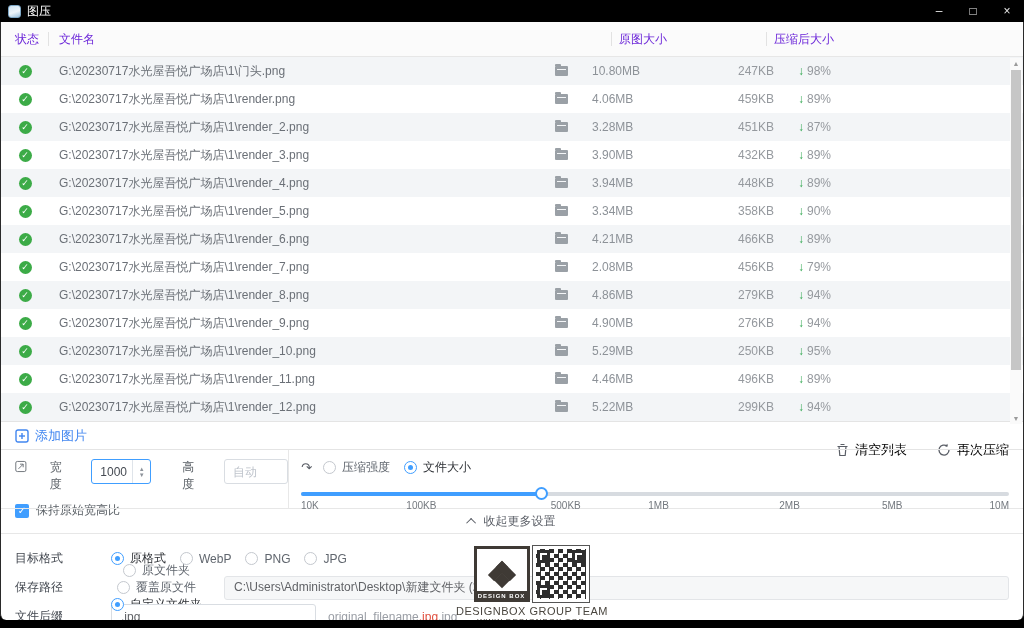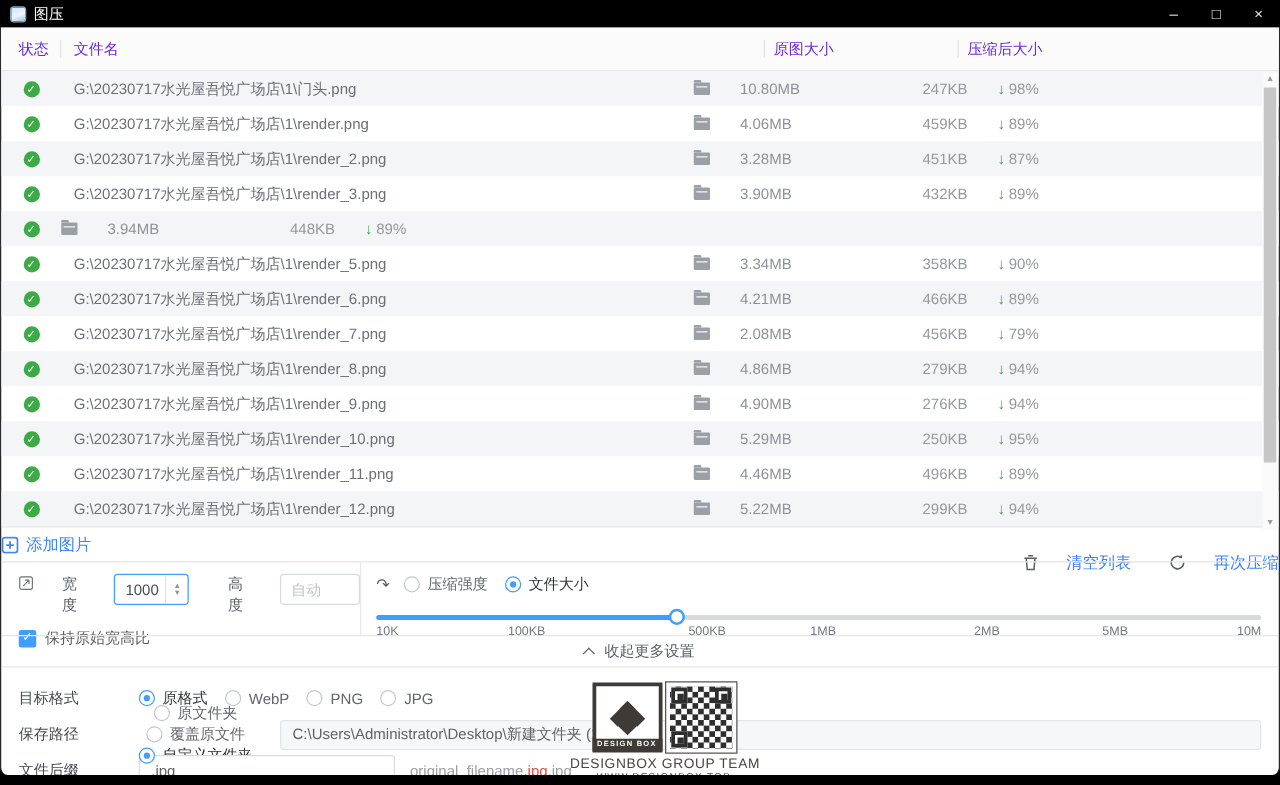--- a/index.html
+++ b/index.html
@@ -39,24 +39,24 @@
   .col-pct { flex:1; color:#95999e; display:flex; align-items:center; }
   .arrow-down { color:#33a852; font-weight:bold; margin-right:3px; font-size:12px; }
 
   
   .scrollbar { position:absolute; top:1px; right:1px; width:12px; height:366px; background:#fafafa; }
   .sb-arrow { position:absolute; left:0; width:12px; height:11px; color:#9b9b9b; font-size:7px; text-align:center; line-height:11px; }
   .sb-up { top:0; } .sb-down { bottom:0; }
   .sb-thumb { position:absolute; left:1px; top:12px; width:10px; height:300px; background:#c6c6c6; }
 
   
-  .toolbar { height:28px; border-top:1px solid #e4e4e4; display:flex; align-items:center; padding:0 0; flex:0 0 auto; }
+  .toolbar { height:28px; border-top:1px solid #e4e4e4; display:flex; align-items:center; padding:0 14px; flex:0 0 auto; }
   .add-link { display:flex; align-items:center; gap:6px; color:#4186f0; font-size:13px; }
   .tool-right { margin-left:auto; display:flex; align-items:center; gap:30px; }
-  .tool-item { display:flex; align-items:center; gap:22px; color:#3b82f6; font-size:13px;margin-top:28px; }
+  .tool-item { display:flex; align-items:center; gap:6px; color:#000000; font-size:13px;margin-top:28px; }
   svg.ic { display:block; }
 
   
   .settings { height:59px; border-top:1px solid #e4e4e4; display:flex; flex:0 0 auto; }
   .set-left { width:288px; padding:9px 0 0 14px; border-right:1px solid #e8e8e8; }
   .dim-row { display:flex; align-items:flex-start; gap:23px; font-size:12px; color:#5a6066; }
   .num-input { width:64px; height:25px; border:1px solid #409eff; border-radius:3px; display:flex; align-items:center; }
   .num-input input { border:0; outline:0; width:40px; padding-left:8px; font-size:12px; color:#454a52; font-family:inherit; background:transparent; }
   .spin { margin-left:auto; width:18px; height:100%; border-left:1px solid #dfe4ea; display:flex; flex-direction:column; align-items:center; justify-content:center; color:#8d939b; font-size:6px; line-height:6px; }
   .txt-input { width:64px; height:25px; border:1px solid #d9dde2; border-radius:3px; font-size:12px; padding-left:8px; color:#701a75; outline:0; font-family:inherit; }
@@ -196,20 +196,21 @@
         <span class="col-comp">432KB</span>
         <span class="col-pct">
           <span class="arrow-down">↓</span>
           <span>89%</span>
         </span>
       </div>
         <div class="trow alt" style="">
         <span class="col-status">
             <span class="check">✓</span>
           </span>
+        <span class="col-file">G:\20230717水光屋吾悦广场店\1\render_4.png</span>
         <span class="col-folder">
             <span class="folder"></span>
           </span>
         <span class="col-orig">3.94MB</span>
         <span class="col-comp">448KB</span>
         <span class="col-pct">
           <span class="arrow-down">↓</span>
           <span>89%</span>
         </span>
       </div>

